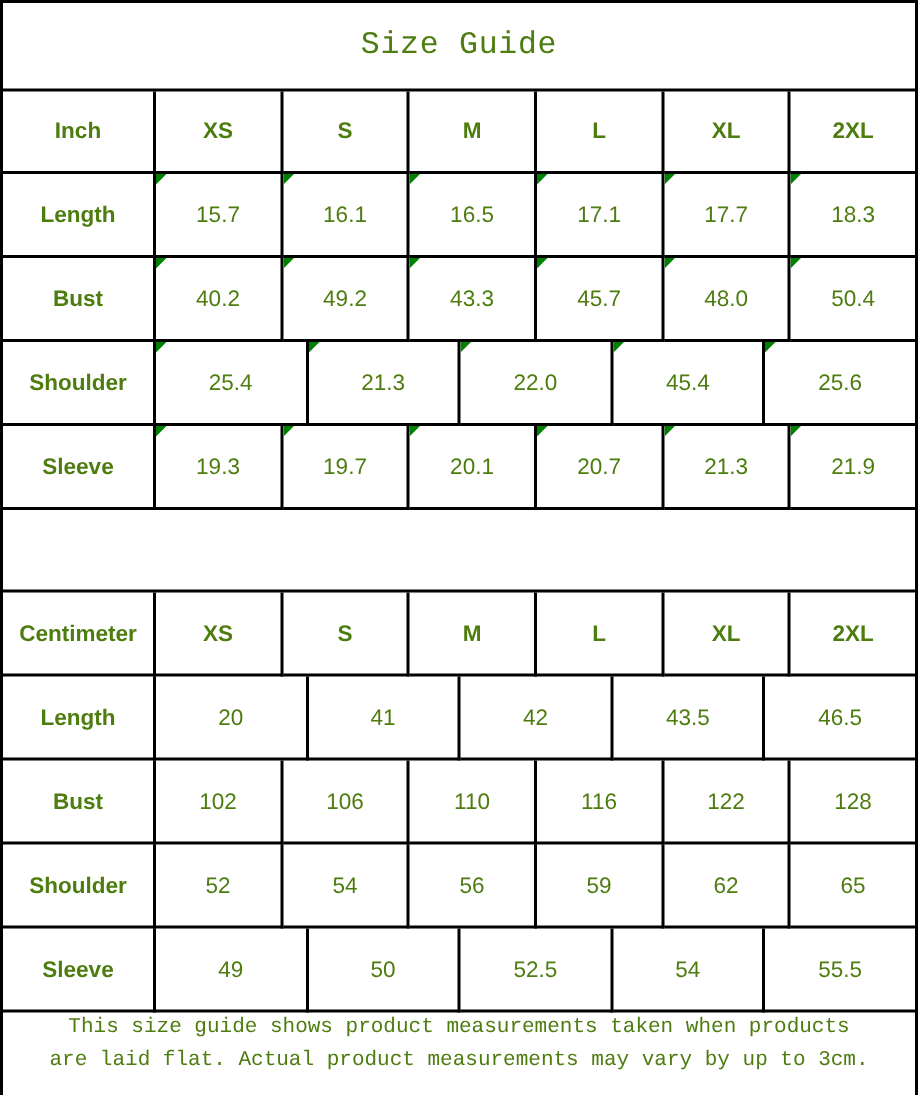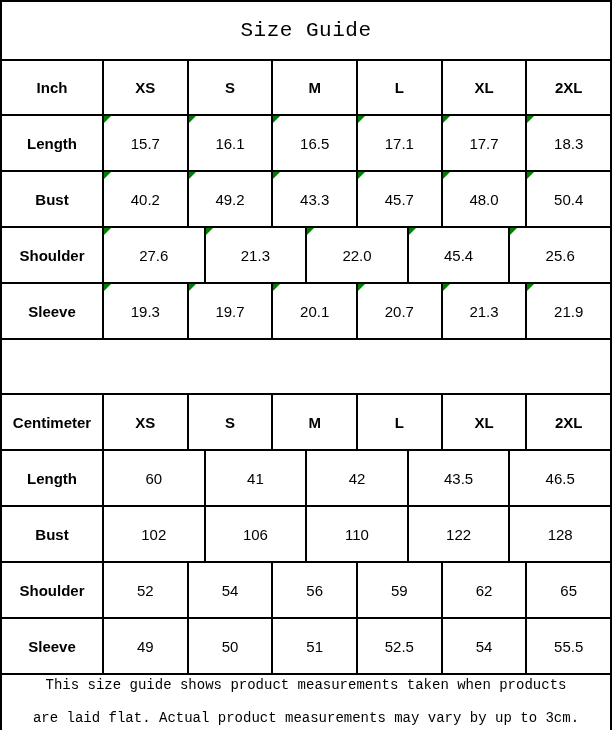--- a/index.html
+++ b/index.html
@@ -3,21 +3,21 @@
 <meta charset="utf-8">
 <style>
   html, body { margin: 0; padding: 0; background: #ffffff; }
   .page {
     width: 612px; height: 730px;
     box-sizing: border-box;
     border: 2px solid #000;
     border-bottom: none;
     display: flex; flex-direction: column;
     background: #fff;
-    color: #000000;
+    color: #4d7c0f;
     font-family: "Liberation Sans", sans-serif;
   }
   .title-row {
     height: 57px; flex: 0 0 auto;
     border-bottom: 2px solid #000;
     display: flex; align-items: center; justify-content: center;
     font-family: "Liberation Mono", monospace;
     font-size: 21px; letter-spacing: 0.5px;
   }
   .grid { flex: 0 0 auto; }
@@ -41,21 +41,21 @@
     border-top: 7px solid #008000;
     border-right: 7px solid transparent;
   }
   .spacer-row {
     height: 53px; flex: 0 0 auto;
     border-bottom: 2px solid #000;
   }
   .footer {
     flex: 1 1 auto;
     display: flex; flex-direction: column;
-    align-items: center; justify-content: space-between;
+    align-items: center; justify-content: flex-start;
     font-family: "Liberation Mono", monospace;
     font-size: 14px; line-height: 1.55;
     text-align: center;
   }
 </style>
 </head>
 <body>
 
 <div class="page">
 
@@ -125,21 +125,21 @@
       <div class="cell">
           <span class="tri"></span>
           <span>50.4</span>
         </div>
     </div>
 
     <div class="row">
       <div class="cell label-cell bold">Shoulder</div>
       <div class="cell">
           <span class="tri"></span>
-          <span>27.6</span>
+          <span>25.4</span>
         </div>
       <div class="cell">
           <span class="tri"></span>
           <span>21.3</span>
         </div>
       <div class="cell">
           <span class="tri"></span>
           <span>22.0</span>
         </div>
       <div class="cell">
@@ -190,21 +190,21 @@
       <div class="cell bold">S</div>
       <div class="cell bold">M</div>
       <div class="cell bold">L</div>
       <div class="cell bold">XL</div>
       <div class="cell bold">2XL</div>
     </div>
 
     <div class="row">
       <div class="cell label-cell bold">Length</div>
       <div class="cell">
-          <span>60</span>
+          <span>20</span>
         </div>
       <div class="cell">
           <span>41</span>
         </div>
       <div class="cell">
           <span>42</span>
         </div>
       <div class="cell">
           <span>43.5</span>
         </div>
@@ -218,20 +218,23 @@
       <div class="cell">
           <span>102</span>
         </div>
       <div class="cell">
           <span>106</span>
         </div>
       <div class="cell">
           <span>110</span>
         </div>
       <div class="cell">
+          <span>116</span>
+        </div>
+      <div class="cell">
           <span>122</span>
         </div>
       <div class="cell">
           <span>128</span>
         </div>
     </div>
 
     <div class="row">
       <div class="cell label-cell bold">Shoulder</div>
       <div class="cell">
@@ -254,23 +257,20 @@
         </div>
     </div>
 
     <div class="row">
       <div class="cell label-cell bold">Sleeve</div>
       <div class="cell">
           <span>49</span>
         </div>
       <div class="cell">
           <span>50</span>
-        </div>
-      <div class="cell">
-          <span>51</span>
         </div>
       <div class="cell">
           <span>52.5</span>
         </div>
       <div class="cell">
           <span>54</span>
         </div>
       <div class="cell">
           <span>55.5</span>
         </div>

